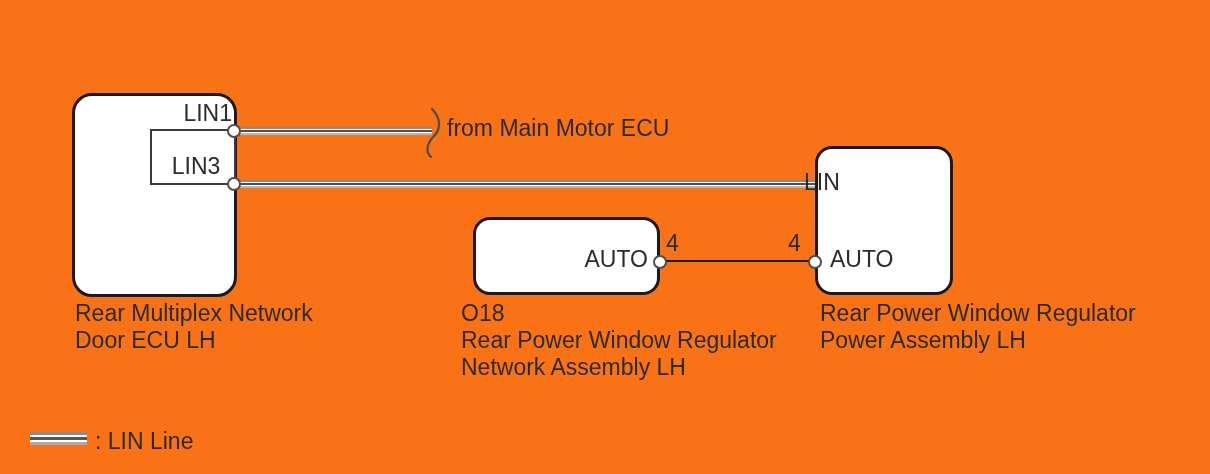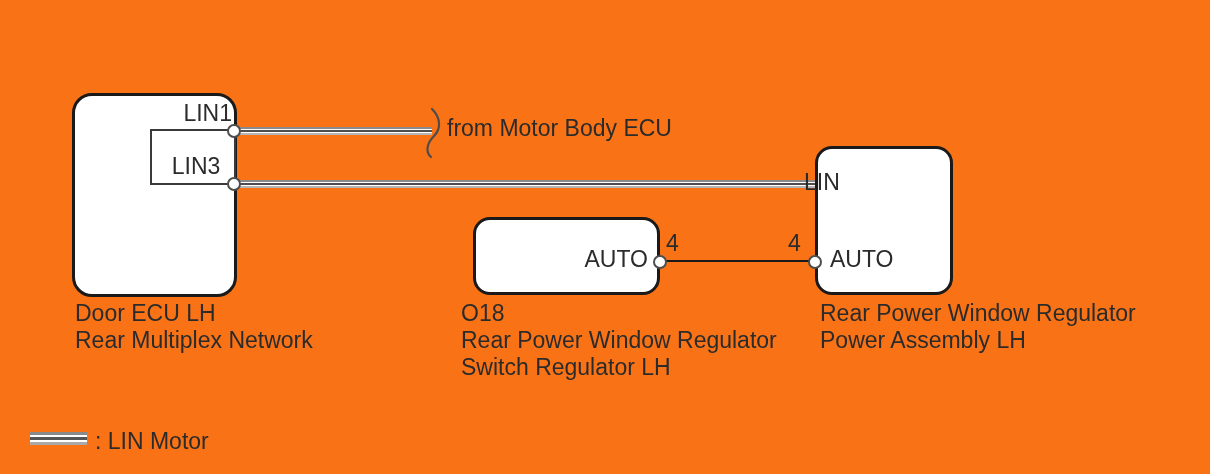--- a/index.html
+++ b/index.html
@@ -117,32 +117,32 @@
   <div class="pin-circle pin-auto-o19"></div>
 
   <div class="txt lbl-lin1">LIN1</div>
   <div class="txt lbl-lin3">LIN3</div>
   <div class="txt lbl-auto-o18">AUTO</div>
   <div class="txt lbl-lin-o19">LIN</div>
   <div class="txt lbl-auto-o19">AUTO</div>
   <div class="txt lbl-t4-o18">4</div>
   <div class="txt lbl-t4-o19">4</div>
 
-  <div class="txt lbl-from-ecu">from Motor Body ECU</div>
+  <div class="txt lbl-from-ecu">from Main Motor ECU</div>
 
   <div class="caption cap-ecu">
+    <div>Rear Multiplex Network</div>
     <div>Door ECU LH</div>
-    <div>Rear Multiplex Network</div>
   </div>
   <div class="caption cap-o18">
     <div>O18</div>
     <div>Rear Power Window Regulator</div>
-    <div>Switch Regulator LH</div>
+    <div>Network Assembly LH</div>
   </div>
   <div class="caption cap-o19">
     <div>Rear Power Window Regulator</div>
     <div>Power Assembly LH</div>
   </div>
 
   <div class="legend-sample"></div>
-  <div class="txt lbl-legend">: LIN Motor</div>
+  <div class="txt lbl-legend">: LIN Line</div>
 
 </div>
 
 </body></html>

